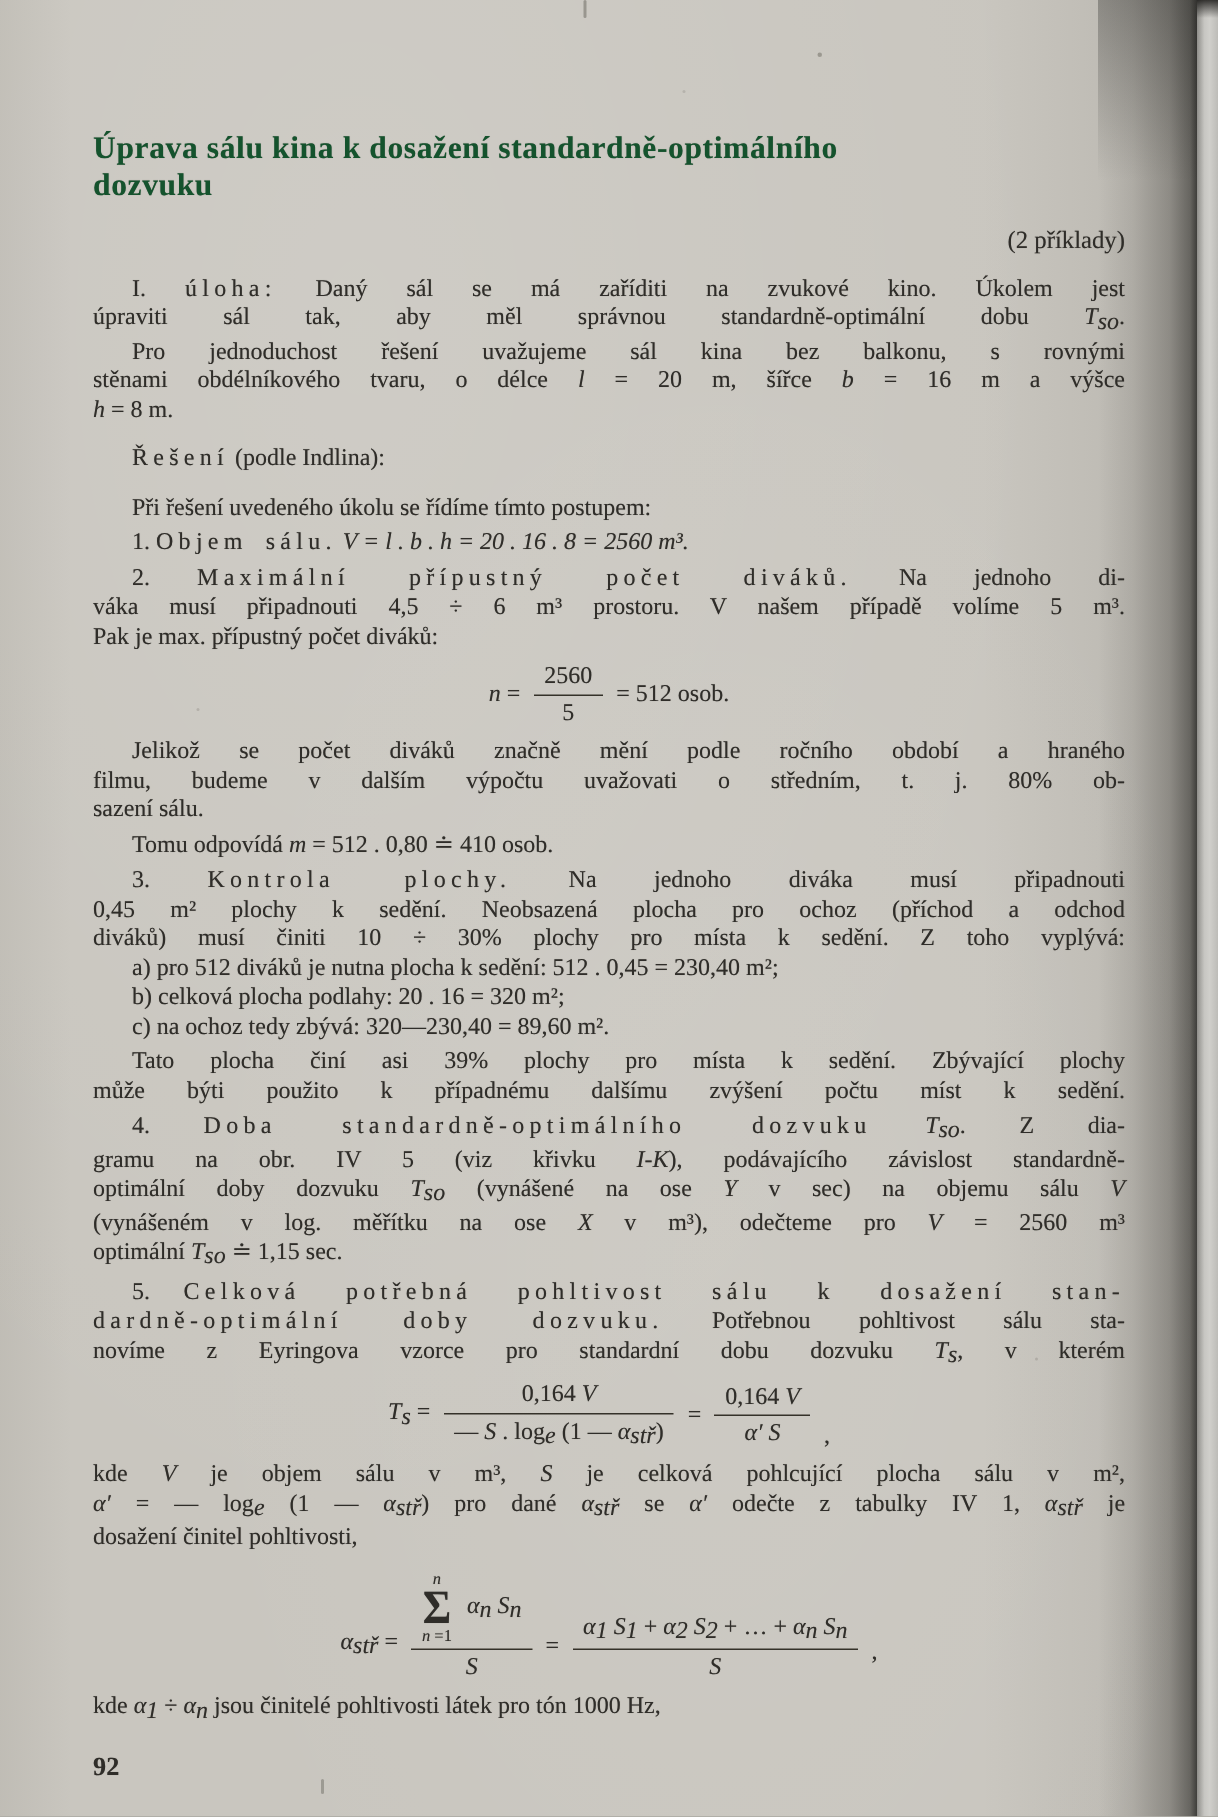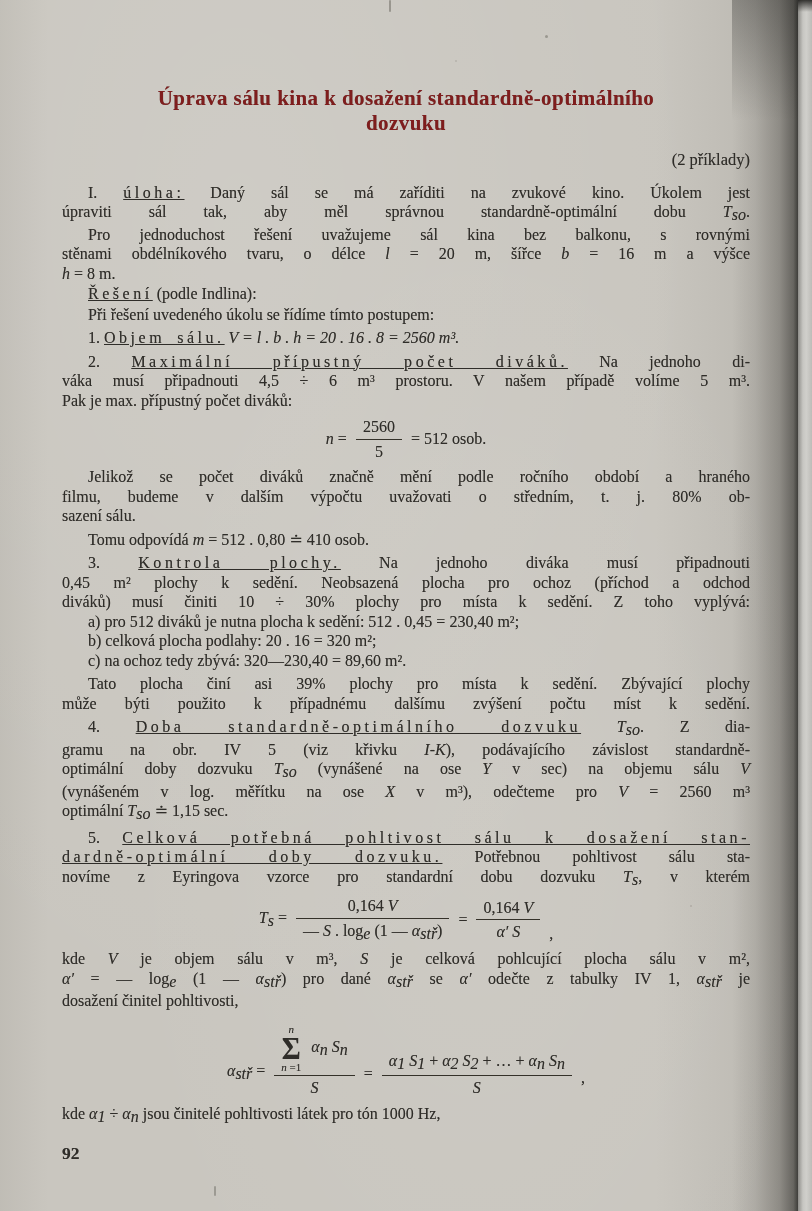--- a/index.html
+++ b/index.html
@@ -17,31 +17,31 @@
     background:
       linear-gradient(to bottom, rgba(20,20,18,0.30), rgba(0,0,0,0) 10%),
       linear-gradient(to right, rgba(40,38,34,0) 0%, rgba(40,38,34,0.10) 35%, rgba(40,38,34,0.30) 72%, rgba(28,27,24,0.52) 93%, rgba(16,16,14,0.72) 100%);}
   .page-edge-strip{position:absolute;top:0;right:0;width:14px;height:1211px;
     background:linear-gradient(to right,#8f8e8a 0%, #c7c6c2 35%, #d0cfcb 60%, #bdbcb8 100%);}
   .page-edge-strip::before{content:"";position:absolute;top:0;left:0;width:14px;height:12px;
     background:linear-gradient(to bottom, rgba(25,24,22,0.85), rgba(25,24,22,0));}
   .content{position:absolute;left:62px;top:0;width:688px;padding-top:86px;
     font-size:16px;line-height:19.5px;
     text-shadow:0 0 0.5px rgba(47,45,41,0.45);}
-  .title{font-size:21px;line-height:25px;font-weight:bold;text-align:center;color:#7f1d1d;letter-spacing:0.02em;}
+  .title{font-size:21px;line-height:25px;font-weight:bold;color:#14532d;letter-spacing:0.02em;}
   .subtitle{margin-top:14px;text-align:right;font-size:16.5px;}
   .bodytext{margin-top:13px;}
   .line{text-align:justify;}
   .ju{text-align-last:justify;}
   .le{text-align-last:left;}
   .ind{text-indent:26px;}
-  .g6{margin-top:1px;}
+  .g6{margin-top:13px;}
   .g4{margin-top:4px;}
   .g3{margin-top:3px;}
-  .sp{letter-spacing:0.22em;word-spacing:0.28em;text-decoration:underline;}
+  .sp{letter-spacing:0.22em;word-spacing:0.28em;}
   .it{font-style:italic;}
   .sub{font-style:italic;font-size:16px;vertical-align:-3px;letter-spacing:0;}
   
   .formula{text-align:center;margin:7px 0 6px;}
   .frow{display:inline-flex;align-items:center;gap:9px;}
   .frow-end{display:inline-flex;align-items:flex-end;gap:9px;}
   .frac{display:inline-block;vertical-align:middle;}
   .num{display:block;padding:0 7px 2px;}
   .den{display:block;border-top:1.2px solid #343129;padding:2px 7px 0;}
   .sumrow{display:inline-flex;align-items:center;}

